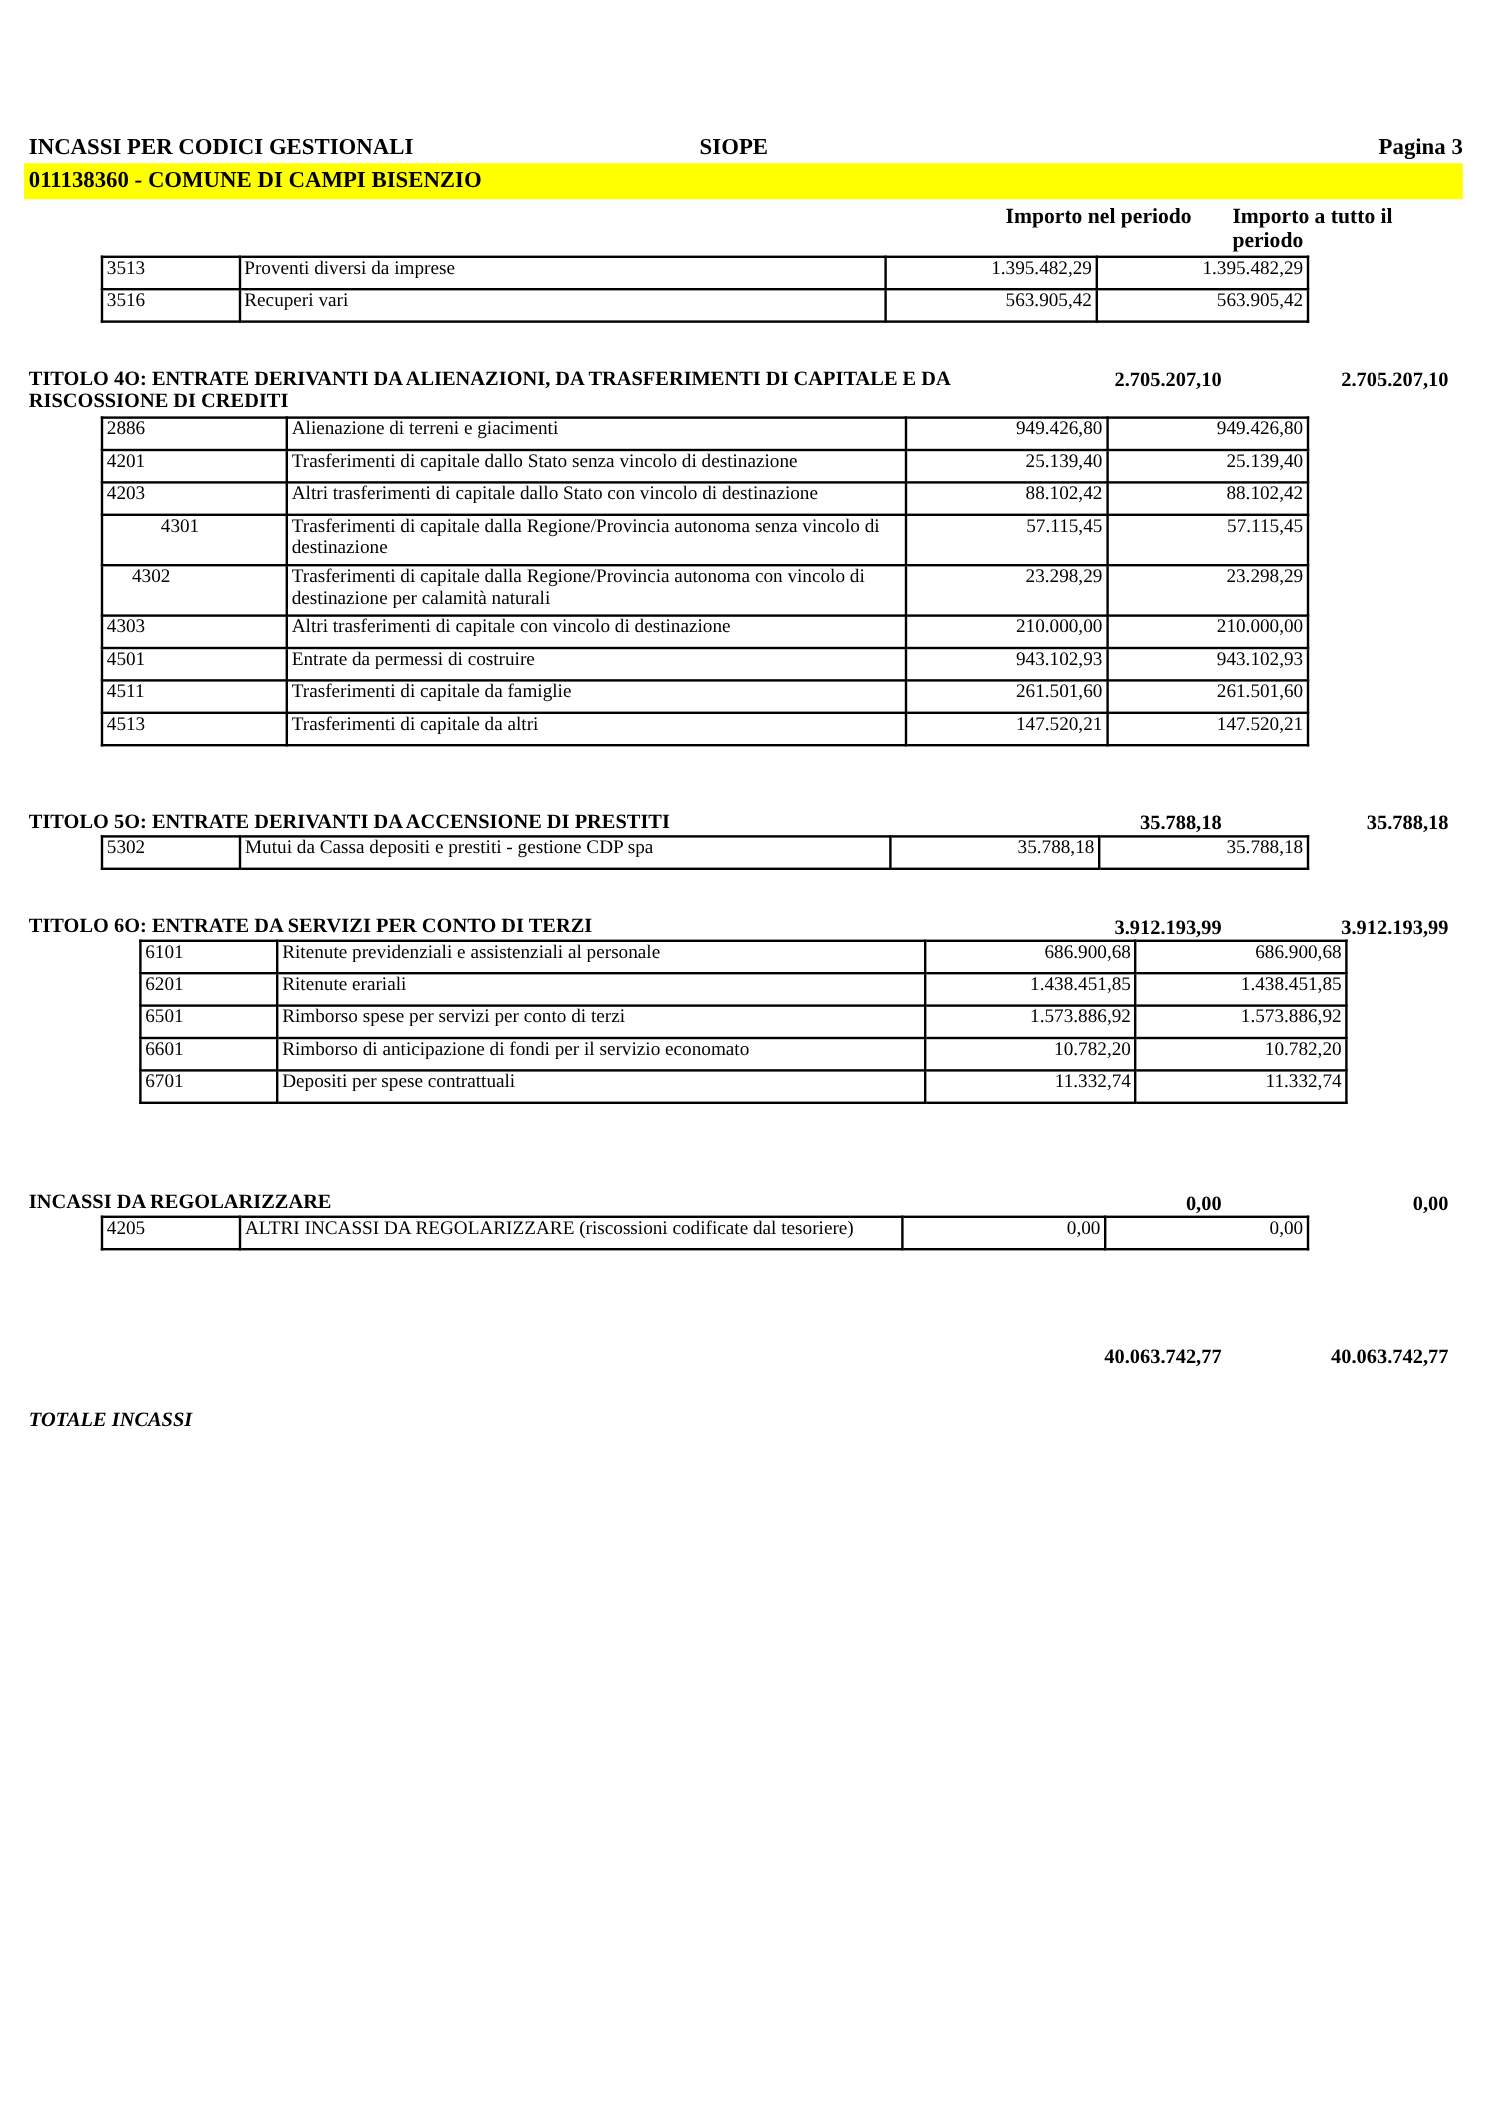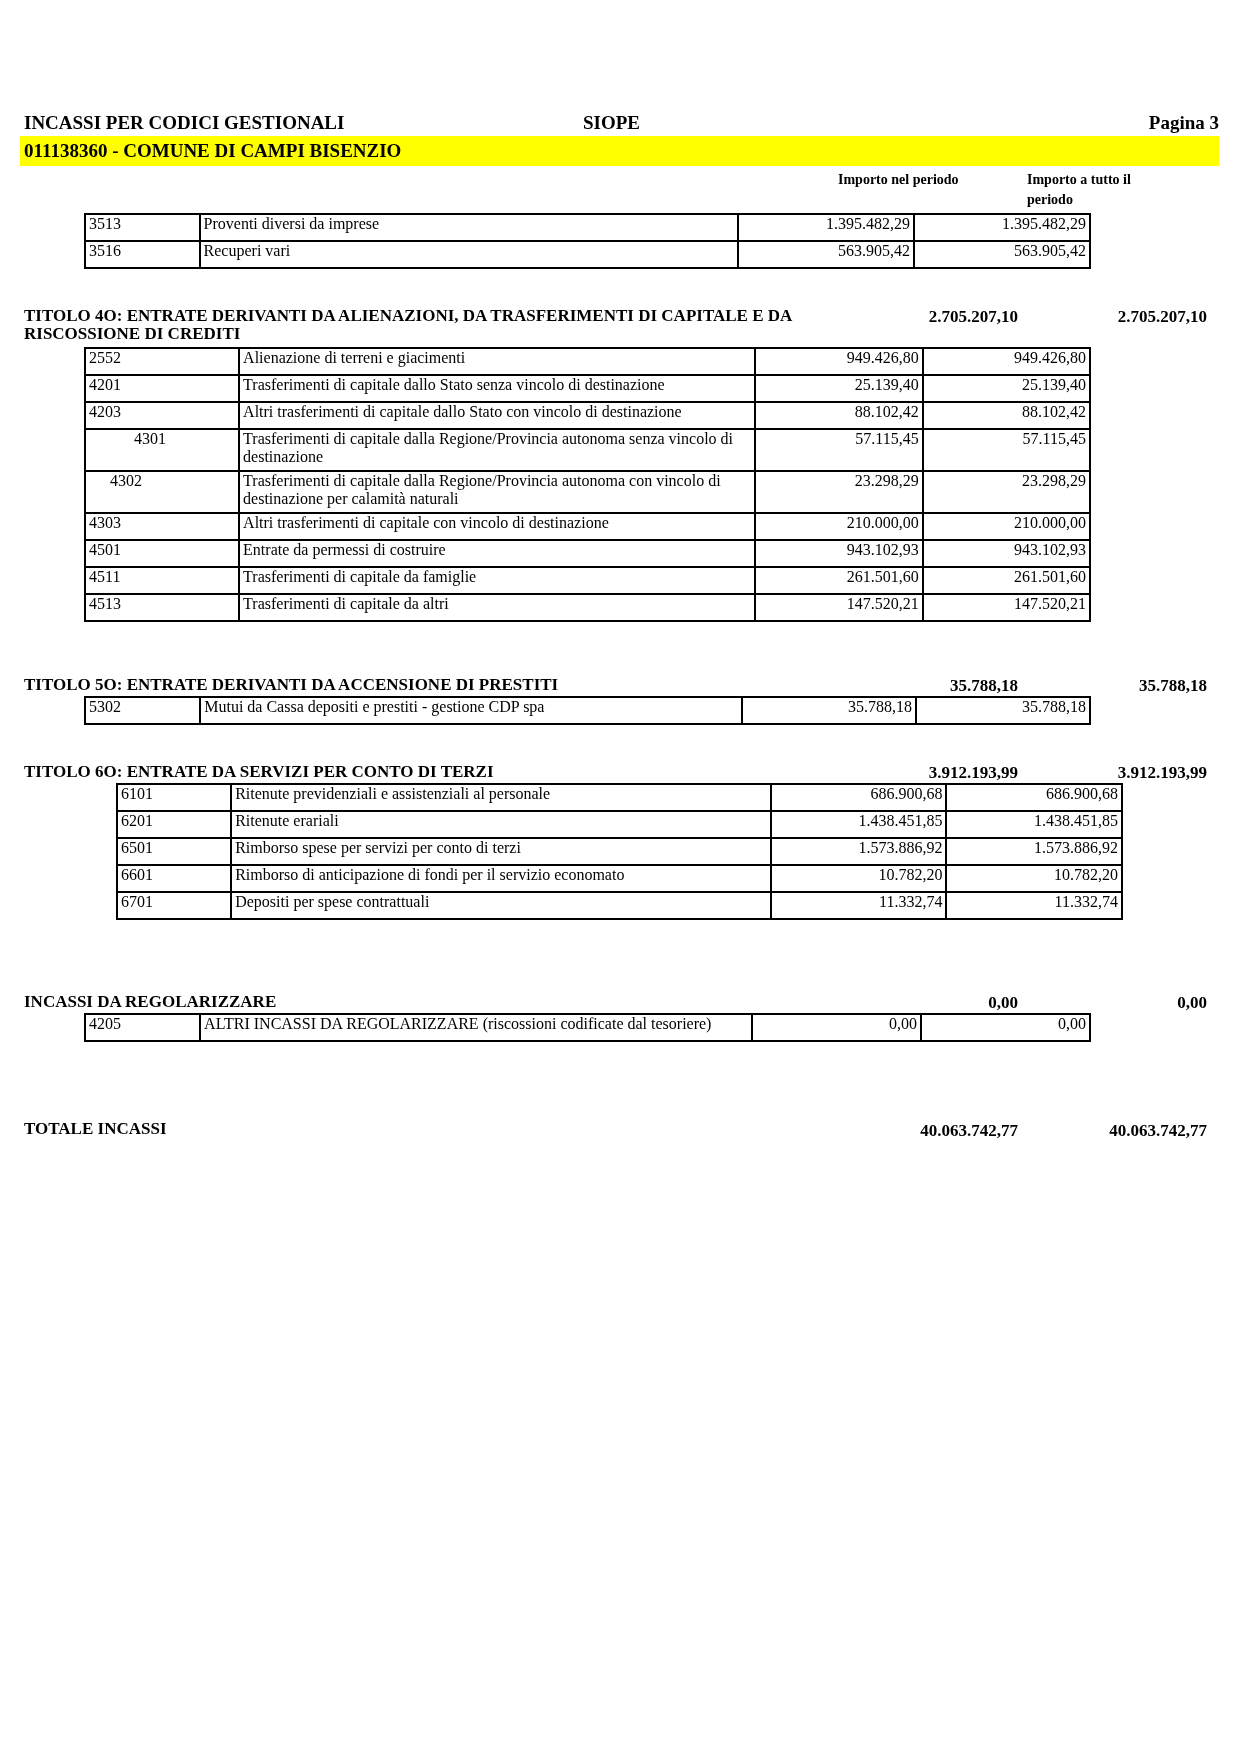--- a/index.html
+++ b/index.html
@@ -1,21 +1,21 @@
 <!DOCTYPE html>
 <html><head>
 <meta charset="utf-8">
 <style>
   html, body { margin:0; padding:0; background:#ffffff; }
   body { width:1239px; height:1753px; position:relative; font-family:"Liberation Serif", "DejaVu Serif", serif; color:#000; overflow:hidden; }
   .abs { position:absolute; }
   .hdr { font-weight:bold; font-size:19px; }
   .yellow { position:absolute; left:20px; top:136px; width:1199px; height:30px; background:#ffff00; }
   .entity { position:absolute; left:24px; top:140px; font-weight:bold; font-size:19px; }
-  .colhdr { font-weight:bold; font-size:14px; line-height:20px; }
+  .colhdr { font-weight:bold; font-size:18px; line-height:20px; }
   table.grid { position:absolute; left:84px; border-collapse:collapse; width:1007px; font-size:16px; }
   table.grid td { border:2px solid #000; padding:0 3px; vertical-align:top; height:25px; line-height:18px; }
   table.grid td.code { width:119px; }
   table.grid td.desc { width:609px; }
   table.grid td.num { width:182px; text-align:right; }
   .section { position:absolute; left:24px; font-weight:bold; font-size:17px; line-height:18px; width:820px; }
   .sectot { position:absolute; font-weight:bold; font-size:17px; text-align:right; width:180px; }
 </style>
 </head>
 <body>
@@ -48,21 +48,21 @@
   </tr>
 </tbody>
   </table>
 
 <div class="section" style="top:307px;">TITOLO 4O: ENTRATE DERIVANTI DA ALIENAZIONI, DA TRASFERIMENTI DI CAPITALE E DA RISCOSSIONE DI CREDITI</div>
 <div class="sectot" style="left:838px;top:307px;">2.705.207,10</div>
 <div class="sectot" style="left:1027px;top:307px;">2.705.207,10</div>
 <table class="grid" style="top:347px;">
   <tbody>
       <tr>
-        <td class="code">2552</td>
+        <td class="code">2886</td>
         <td class="desc">Alienazione di terreni e giacimenti</td>
         <td class="num">949.426,80</td>
         <td class="num">949.426,80</td>
       </tr>
   <tr>
         <td class="code">4201</td>
         <td class="desc">Trasferimenti di capitale dallo Stato senza vincolo di destinazione</td>
         <td class="num">25.139,40</td>
         <td class="num">25.139,40</td>
       </tr>
@@ -170,15 +170,15 @@
   <tbody>
   <tr>
         <td class="code">4205</td>
         <td class="desc">ALTRI INCASSI DA REGOLARIZZARE (riscossioni codificate dal tesoriere)</td>
         <td class="num">0,00</td>
         <td class="num">0,00</td>
       </tr>
 </tbody>
   </table>
 
-<div class="section" style="top:1120px;">TOTALE INCASSI</div>
+<div class="section" style="top:1174px;font-style:italic;">TOTALE INCASSI</div>
 <div class="sectot" style="left:838px;top:1121px;">40.063.742,77</div>
 <div class="sectot" style="left:1027px;top:1121px;">40.063.742,77</div>
 
 </body></html>

